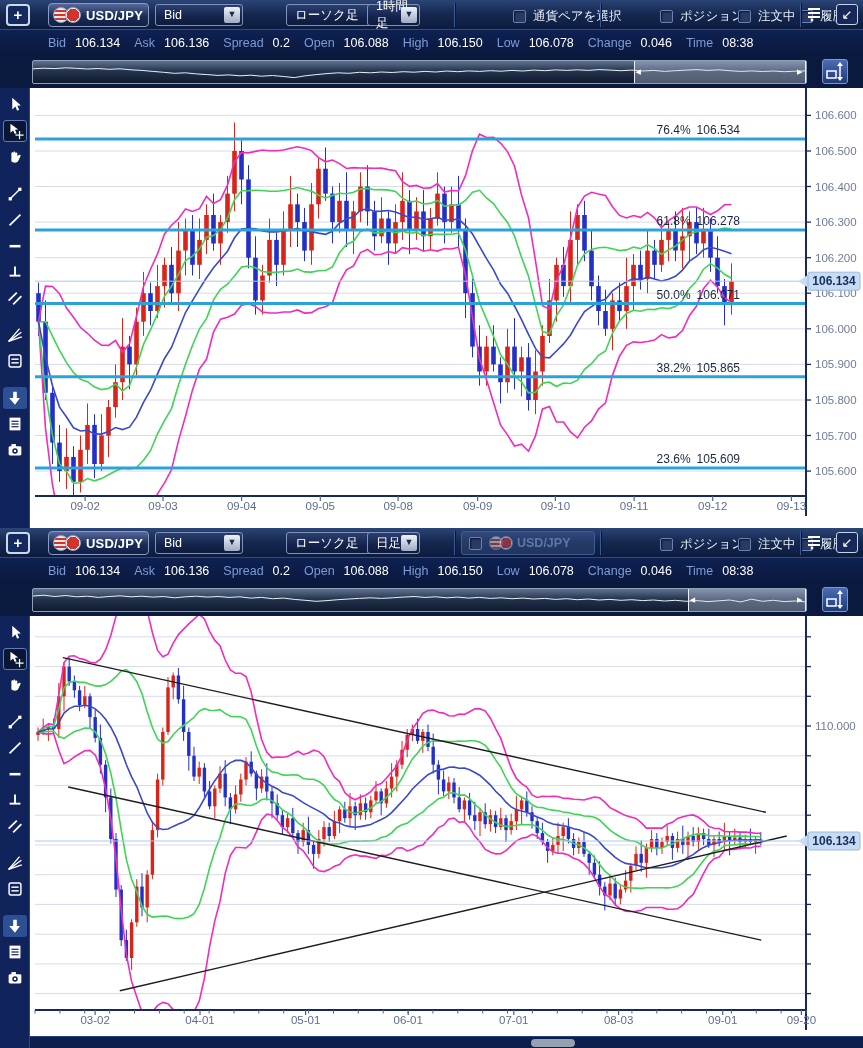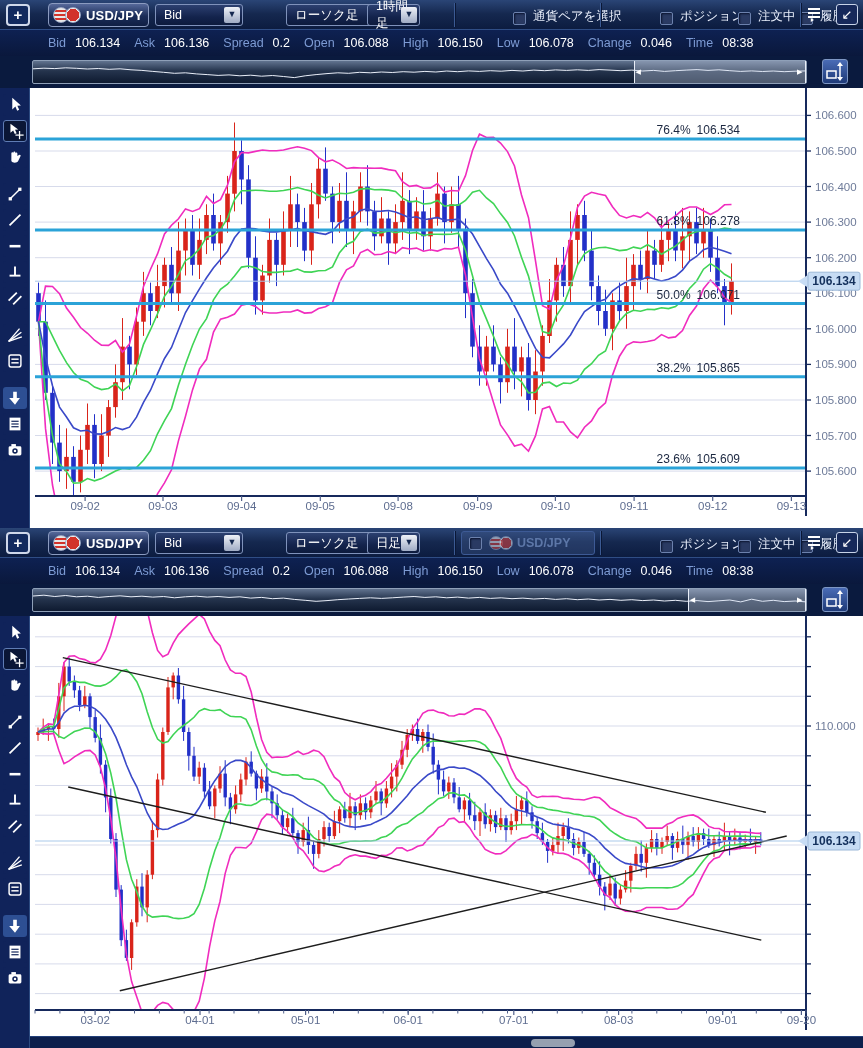--- a/index.html
+++ b/index.html
@@ -31,21 +31,21 @@
     background:linear-gradient(#eef1f7, #9fabc4); color:#15284f; font-size:9px;
     text-align:center; line-height:15px; }
   #dd-price-0,#dd-price-1 { left:155px; width:88px; }
   #dd-type-0,#dd-type-1 { left:248px; width:114px;margin-left:38px; }
   #dd-tf-0,#dd-tf-1 { left:367px; width:53px; }
   .tb-sep { position:absolute; top:3px; width:1px; height:24px; background:#3b5a93;
     box-shadow:1px 0 0 #0a1736; }
   .cb { width:13px; height:13px; background:#2a3a63; border:1px solid #6c81ad;
     box-shadow:inset 1px 1px 2px #0a1430; border-radius:2px; display:inline-block; cursor:pointer; }
   .cb-label { color:#e9effc; font-size:12.5px; margin-left:7px; }
-  .tb-item { position:absolute; top:8px; display:flex; align-items:flex-end;padding-left:48px; }
+  .tb-item { position:absolute; top:8px; display:flex; align-items:center;padding-left:48px; }
   .compare-panel { position:absolute; left:461px; top:3px; width:134px; height:24px;
     background:rgba(84,110,168,.28); border:1px solid #3d5a95; border-radius:3px;
     display:flex; align-items:center; padding-left:7px; }
   .compare-panel .flag { width:14px; height:14px; opacity:.55; }
   .compare-label { color:#5d77a8; font-weight:bold; font-size:12.5px; margin-left:4px; }
   .list-btn { position:absolute; left:806px; top:6px; width:16px; height:18px; cursor:pointer; }
   .min-btn { position:absolute; left:836px; top:4px; width:22px; height:21px;
     background:#16295a; border:1px solid #c7d3e8; border-radius:3px; color:#fff;
     font-size:13px; text-align:center; line-height:19px; cursor:pointer; }
 

